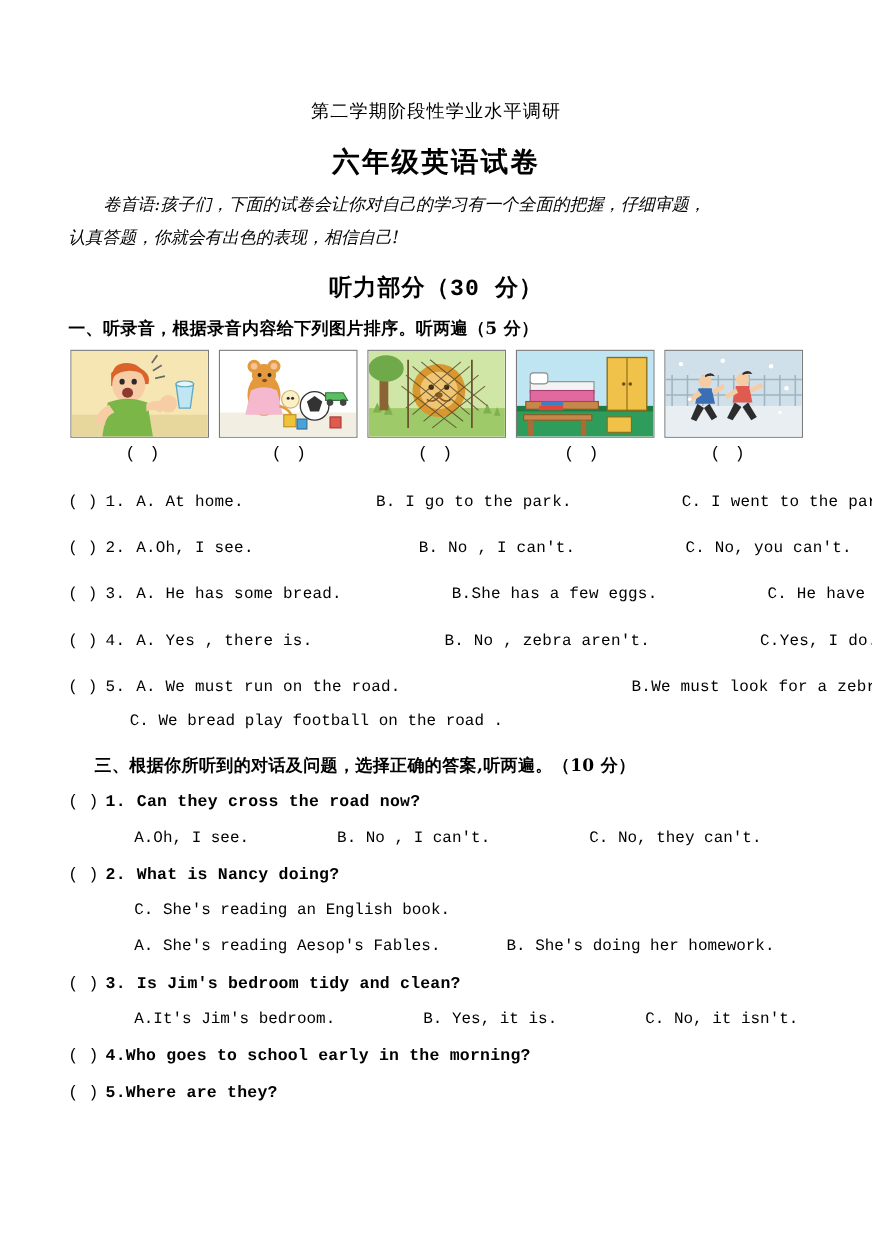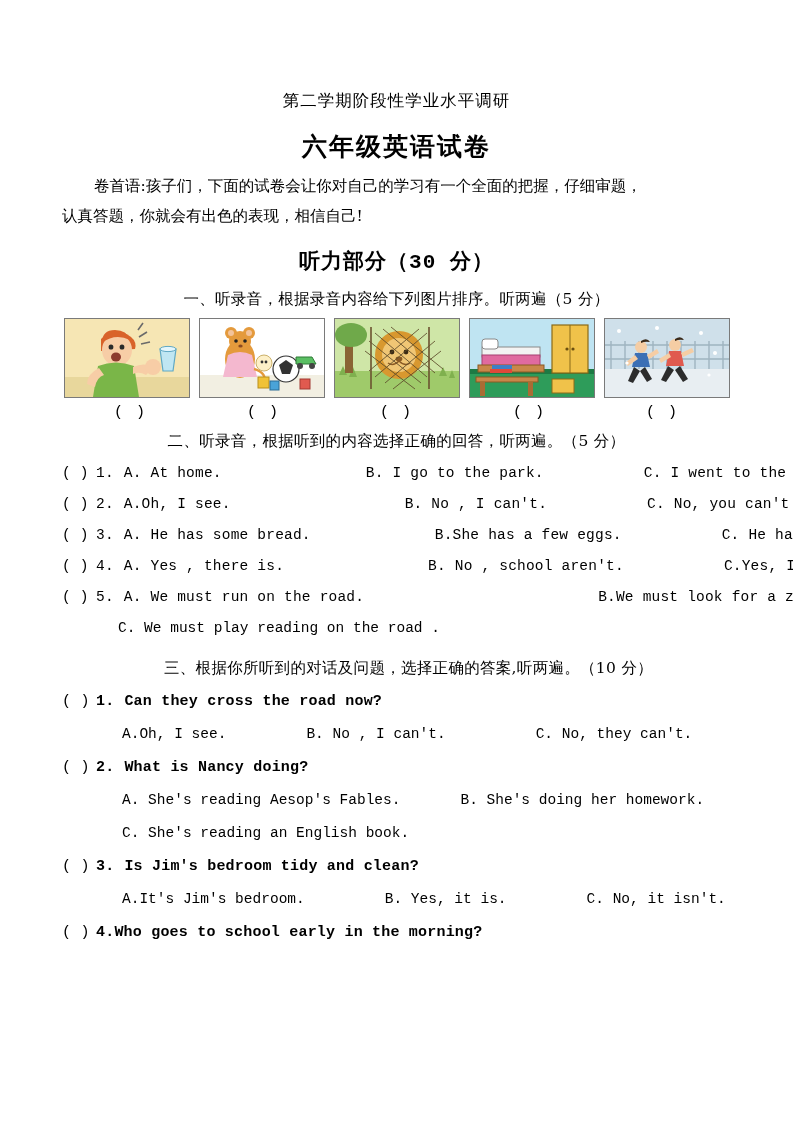--- a/index.html
+++ b/index.html
@@ -41,40 +41,40 @@
     font-family: "DejaVu Serif", serif;
     letter-spacing: 2px;
     margin-bottom: 8px;
   }
   .preface {
     font-size: 15.5px;
     line-height: 30px;
     font-family: "DejaVu Serif", serif;
     text-indent: 0;
     margin-bottom: 6px;
+    font-style: italic;
   }
   .preface .indent {
     display: inline-block;
     width: 32px;
   }
   .section-title {
     text-align: center;
     font-size: 21px;
     font-weight: bold;
     font-family: Liberation Mono, monospace;
     letter-spacing: 1px;
     margin: 16px 0 14px 0;
   }
   .q-heading {
     font-size: 15.5px;
-    font-weight: normal;
+    font-weight: bold;
     font-family: "DejaVu Serif", serif;
     margin: 8px 0 6px 0;
     letter-spacing: 0.3px;
-    text-align: center;
   }
 
   
   .pic-strip {
     display: flex;
     justify-content: center;
     gap: 9px;
     margin: 8px 0 2px 0;
   }
   .pic {
@@ -107,22 +107,22 @@
     white-space: nowrap;
     letter-spacing: 0.2px;
   }
   .paren {
     display: inline-block;
     width: 34px;
   }
   .num {
     display: inline-block;
   }
-  .colA { display: inline-block; }
-  .colB { display: inline-block; margin-left: 24px; }
+  .colA { display: inline-block; margin-top: 11px; }
+  .colB { display: inline-block; }
   .colC { display: inline-block; }
 
   .sub-line {
     font-size: 14.5px;
     font-family: "Liberation Mono", monospace;
     line-height: 31px;
     padding-left: 56px;
   }
 
   .q3-line {
@@ -329,69 +329,71 @@
     </div>
 
     <div class="brackets">
       <span>(    )</span>
       <span>(    )</span>
       <span>(    )</span>
       <span>(    )</span>
       <span>(    )</span>
     </div>
 
-    <div class="q-heading">二、听录音，根据听到的内容选择正确的回答，听两遍。（5 分）</div>
 
     <div class="opt-row">
       <span class="paren">(    )</span><span class="num">1.</span><span class="sp10"></span><span class="colA">A. At home.</span><span class="sp60"></span><span class="sp60"></span><span class="colB">B. I go to the park.</span><span class="sp60"></span><span class="sp40"></span><span class="colC">C. I went to the park.</span>
     </div>
 
     <div class="opt-row">
       <span class="paren">(    )</span><span class="num">2.</span><span class="sp10"></span><span class="colA">A.Oh, I see.</span><span class="sp60"></span><span class="sp60"></span><span class="sp30"></span><span class="colB">B. No , I can't.</span><span class="sp60"></span><span class="sp40"></span><span class="colC">C. No, you can't.</span>
     </div>
 
     <div class="opt-row">
       <span class="paren">(    )</span><span class="num">3.</span><span class="sp10"></span><span class="colA">A. He has some bread.</span><span class="sp60"></span><span class="sp40"></span><span class="colB">B.She has a few eggs.</span><span class="sp60"></span><span class="sp40"></span><span class="colC">C. He have a little meat.</span>
     </div>
 
     <div class="opt-row">
-      <span class="paren">(    )</span><span class="num">4.</span><span class="sp10"></span><span class="colA">A. Yes , there is.</span><span class="sp60"></span><span class="sp60"></span><span class="colB">B. No , school aren't.</span><span class="sp60"></span><span class="sp40"></span><span class="colC">C.Yes, I do.</span>
+      <span class="paren">(    )</span><span class="num">4.</span><span class="sp10"></span><span class="colA">A. Yes , there is.</span><span class="sp60"></span><span class="sp60"></span><span class="colB">B. No , zebra aren't.</span><span class="sp60"></span><span class="sp40"></span><span class="colC">C.Yes, I do.</span>
     </div>
 
     <div class="opt-row">
       <span class="paren">(    )</span><span class="num">5.</span><span class="sp10"></span><span class="colA">A. We must run on the road.</span><span class="sp60"></span><span class="sp60"></span><span class="sp60"></span><span class="sp30"></span><span class="colB">B.We must look for a zebra crossing.</span>
     </div>
 
-    <div class="sub-line">C. We must play reading on the road .</div>
+    <div class="sub-line">C. We bread play football on the road .</div>
 
     <div class="q-heading" style="margin-top:14px;margin-left:24px;">三、根据你所听到的对话及问题，选择正确的答案,听两遍。（10 分）</div>
 
     <div class="q3-line">
       <span class="paren">(    )</span><span class="q3-stem">1.</span><span class="sp10"></span><span class="q3-stem">Can they cross the road now?</span>
     </div>
     <div class="q3-opts">
       <span>A.Oh, I see.</span><span class="sp60"></span><span class="sp20"></span><span>B. No , I can't.</span><span class="sp60"></span><span class="sp30"></span><span>C. No, they can't.</span>
     </div>
 
     <div class="q3-line">
       <span class="paren">(    )</span><span class="q3-stem">2.</span><span class="sp10"></span><span class="q3-stem">What is Nancy doing?</span>
     </div>
     <div class="q3-opts">
+      <span>C. She's reading an English book.</span>
+    </div>
+    <div class="q3-opts">
       <span>A. She's reading Aesop's Fables.</span><span class="sp40"></span><span class="sp20"></span><span>B. She's doing her homework.</span>
-    </div>
-    <div class="q3-opts">
-      <span>C. She's reading an English book.</span>
     </div>
 
     <div class="q3-line">
       <span class="paren">(    )</span><span class="q3-stem">3.</span><span class="sp10"></span><span class="q3-stem">Is Jim's bedroom tidy and clean?</span>
     </div>
     <div class="q3-opts">
       <span>A.It's Jim's bedroom.</span><span class="sp60"></span><span class="sp20"></span><span>B. Yes, it is.</span><span class="sp60"></span><span class="sp20"></span><span>C. No, it isn't.</span>
     </div>
 
     <div class="q3-line">
       <span class="paren">(    )</span><span class="q3-stem">4.</span><span class="q3-stem">Who goes to school early in the morning?</span>
     </div>
 
+    <div class="q3-line">
+      <span class="paren">(    )</span><span class="q3-stem">5.</span><span class="q3-stem">Where are they?</span>
+    </div>
 
   </div>
 </div>
 
 </body></html>

